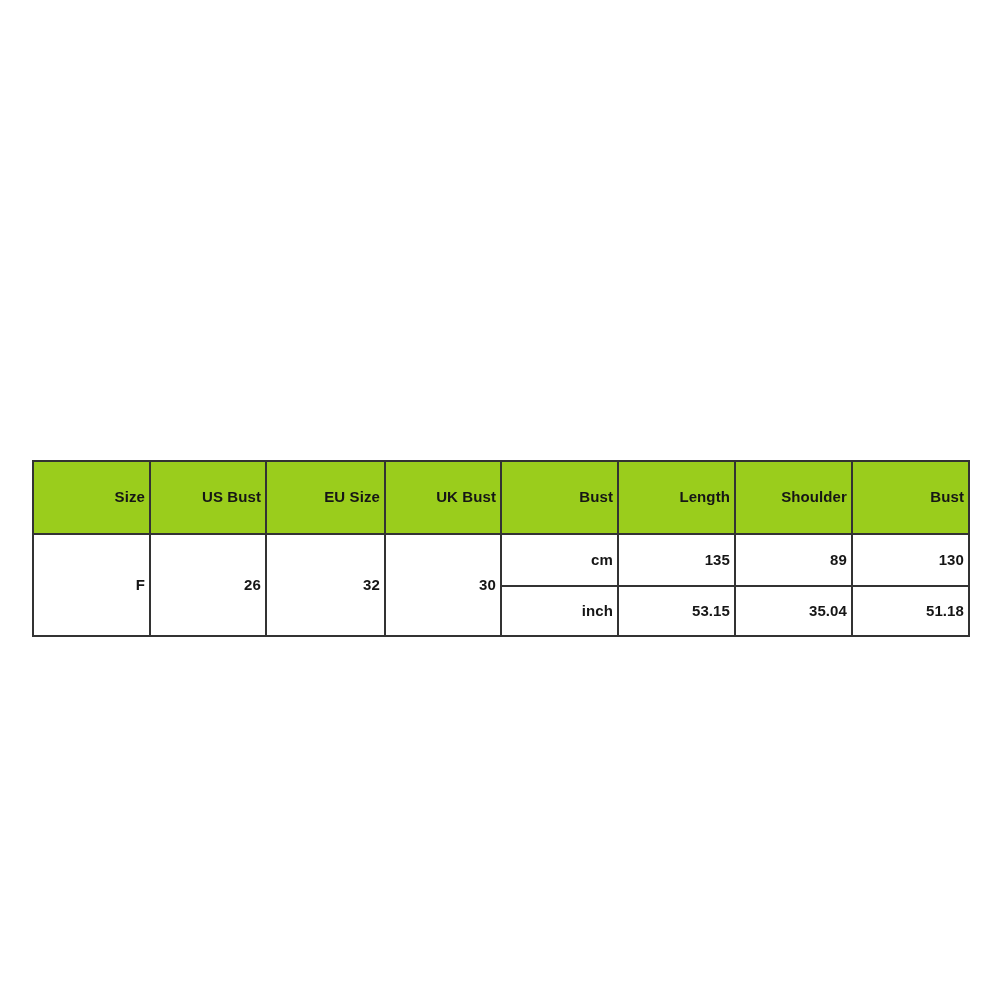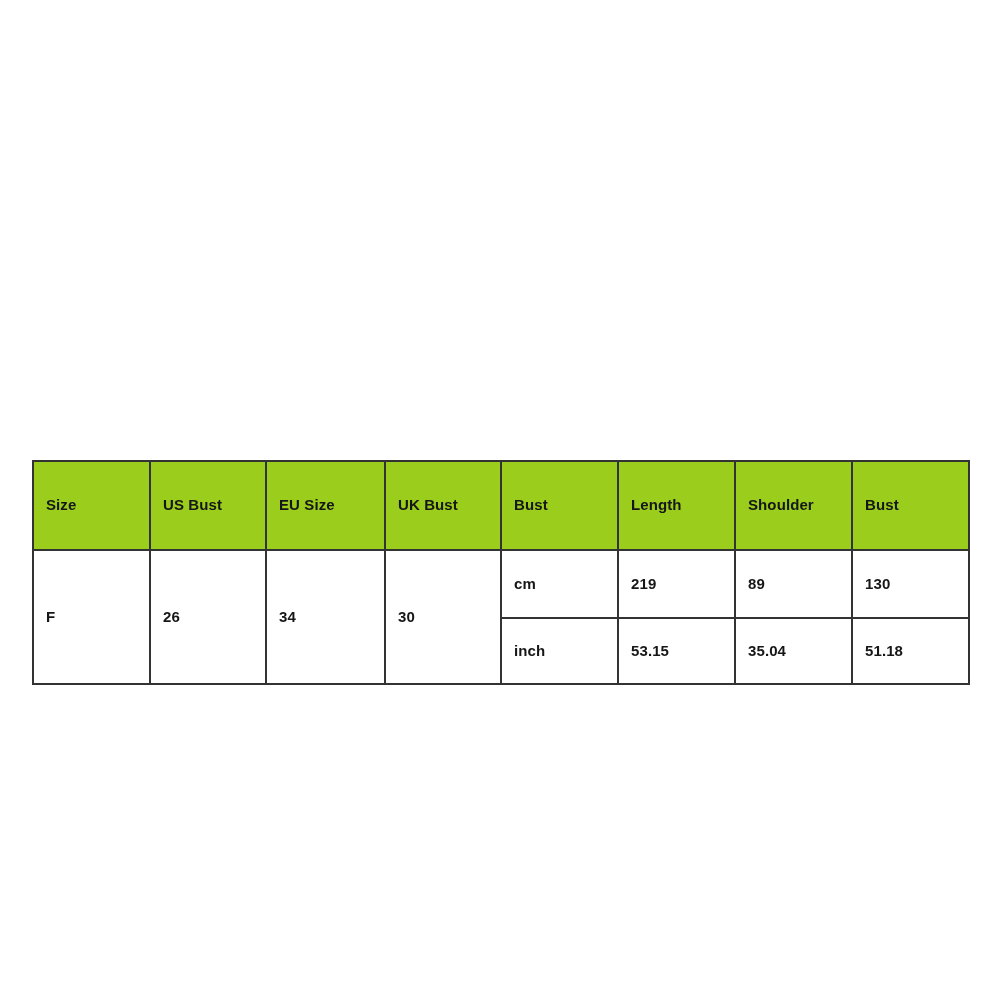--- a/index.html
+++ b/index.html
@@ -34,23 +34,23 @@
   table.size-chart {
     border-collapse: collapse;
     table-layout: fixed;
     width: 936px;
     background: #ffffff;
   }
 
   table.size-chart th,
   table.size-chart td {
     border: 2px solid #333333;
-    text-align: left;
+    text-align: right;
     vertical-align: middle;
-    padding: 12px;
+    padding: 4px;
     color: #161616;
     font-weight: bold;
     letter-spacing: 0.1px;
   }
 
   table.size-chart thead th {
     background: #9ACD1C;
     height: 63px;
     font-size: 15px;
     line-height: 1.1;
@@ -106,24 +106,24 @@
           <th>Length</th>
           <th>Shoulder</th>
           <th>Bust</th>
         </tr>
       </thead>
 
       <tbody>
         <tr class="row-cm">
           <td class="merged-cell" rowspan="2">F</td>
           <td class="merged-cell" rowspan="2">26</td>
-          <td class="merged-cell" rowspan="2">34</td>
+          <td class="merged-cell" rowspan="2">32</td>
           <td class="merged-cell" rowspan="2">30</td>
           <td>cm</td>
-          <td>219</td>
+          <td>135</td>
           <td>89</td>
           <td>130</td>
         </tr>
         <tr class="row-inch">
           <td>inch</td>
           <td>53.15</td>
           <td>35.04</td>
           <td>51.18</td>
         </tr>
       </tbody>

